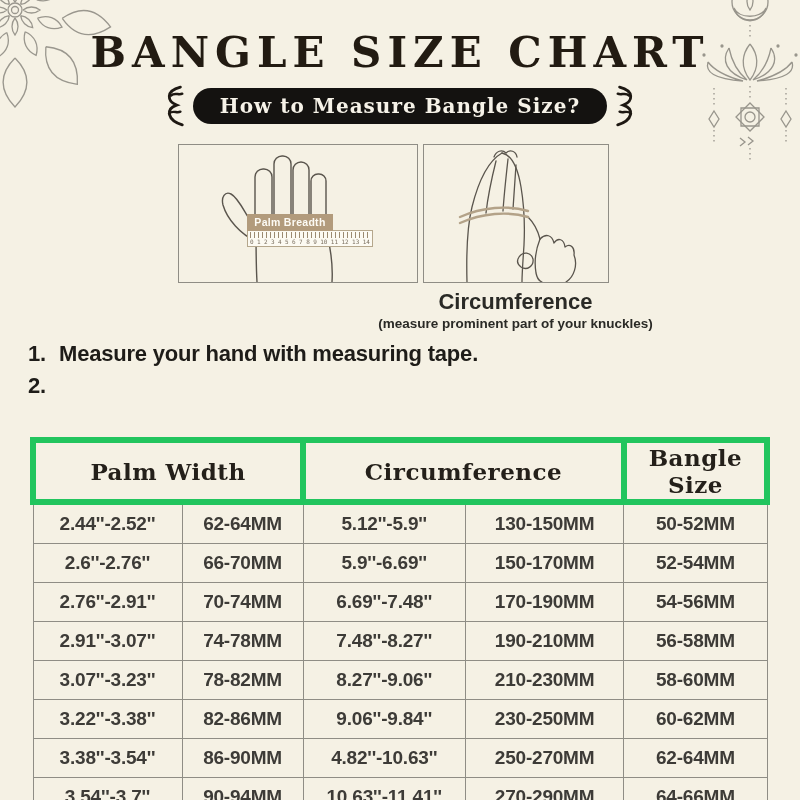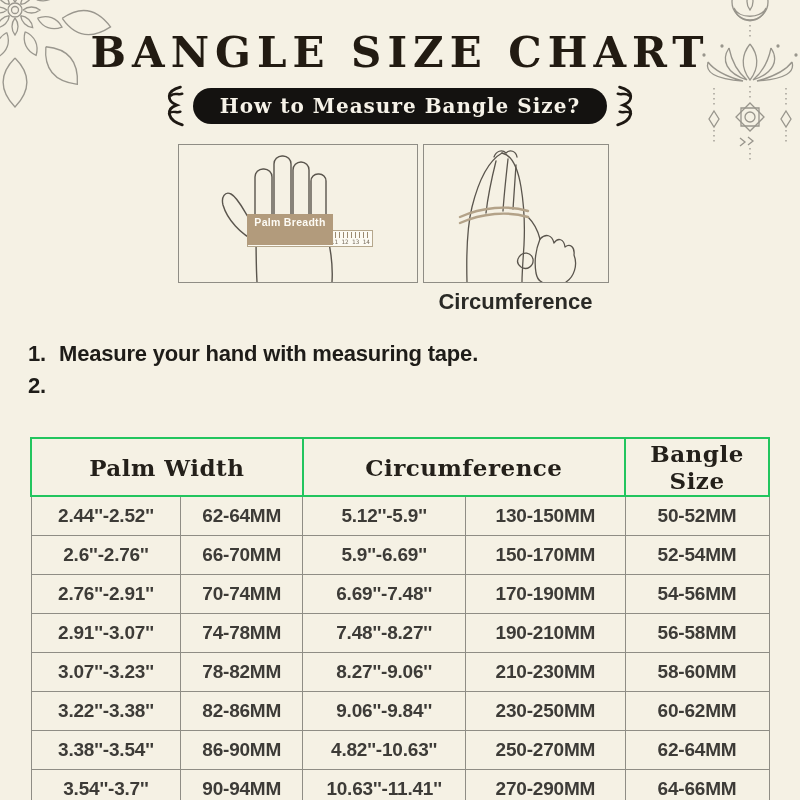--- a/index.html
+++ b/index.html
@@ -38,21 +38,21 @@
 
   
   .measure-box{
     position:absolute; border:1px solid #8f8d85; background:#f5f1e4;
     box-sizing:border-box;
   }
   #box-width{left:178px; top:144px; width:240px; height:139px;}
   #box-circ {left:423px; top:144px; width:186px; height:139px;}
 
   .palm-label{
-    position:absolute; left:68px; top:69px; width:86px; height:31px;
+    position:absolute; left:68px; top:69px; width:86px; height:17px;
     background:#b29b7c; color:#fdfbf4;
     font-size:10.5px; font-weight:700; line-height:17px; text-align:center;
     letter-spacing:.3px; z-index:3;
   }
   .ruler{
     position:absolute; left:68px; top:85px; width:126px; height:17px;
     background:#fcfaf2; border:1px solid #b5a78c; box-sizing:border-box;
     z-index:2;
   }
   .ruler-ticks{
@@ -81,21 +81,21 @@
   }
   .instr-item{position:relative; padding-left:31px; line-height:31px; margin-bottom:1px;}
   .instr-num{position:absolute; left:0; top:0;}
 
   
   .size-table-wrap{position:absolute; left:30px; top:437px; width:740px;}
   table.size-table{
     border-collapse:collapse; width:740px; table-layout:fixed;
   }
   table.size-table th{
-    border:2px solid #22c55e; height:49px;
+    border:6px solid #22c55e; height:49px;
     font-family:"DejaVu Serif", serif; font-weight:600;
     font-size:23px; color:#24201a; text-align:center; letter-spacing:.5px;
   }
   table.size-table td{
     border:1px solid #8f8d85; height:36px;
     font-size:19px; font-weight:700; text-align:center;
     color:#3d3b37; letter-spacing:-0.2px;
   }
 </style>
 </head>
@@ -292,20 +292,21 @@
       </g>
       <g stroke="#b3a288" stroke-width="2.4" fill="none" stroke-linecap="round">
         <path d="M36,72 C58,62 84,60 104,66"></path>
         <path d="M36,78 C58,68 84,66 104,72"></path>
       </g>
     </svg>
   </div>
 
   <div class="caption" id="caption-circ">
     <div>Circumference</div>
+    <div class="caption-note">(measure prominent part of your knuckles)</div>
   </div>
 
   <div class="instructions">
     <div class="instr-item">
       <span class="instr-num">1.</span>
       <span>Measure your hand with measuring tape.</span>
     </div>
     <div class="instr-item">
       <span class="instr-num">2.</span>
     </div>

